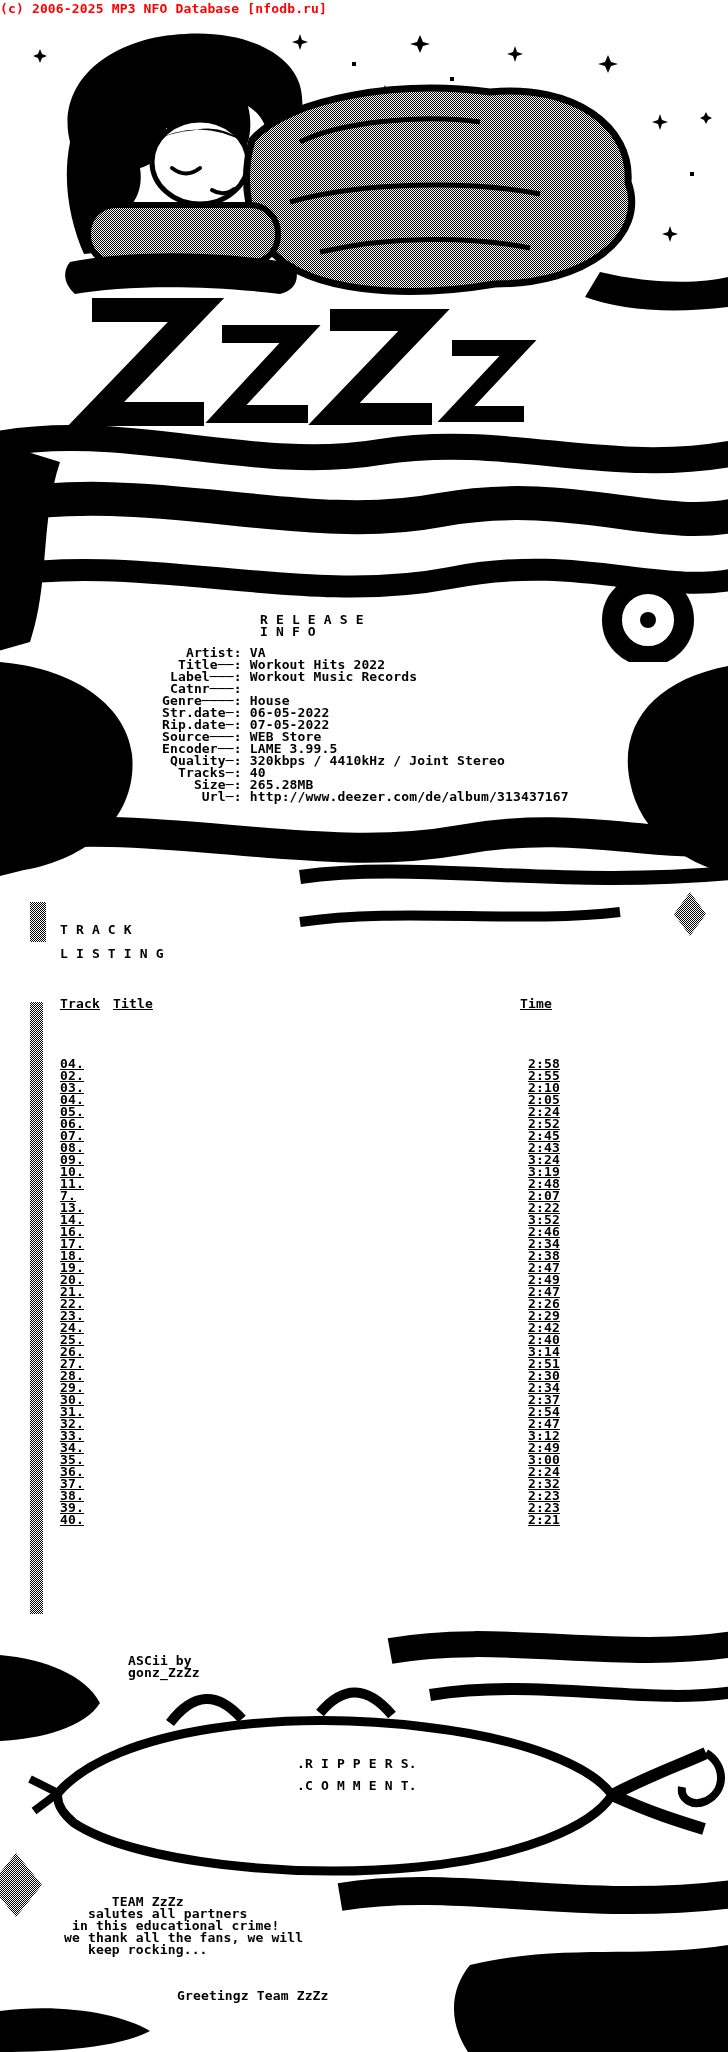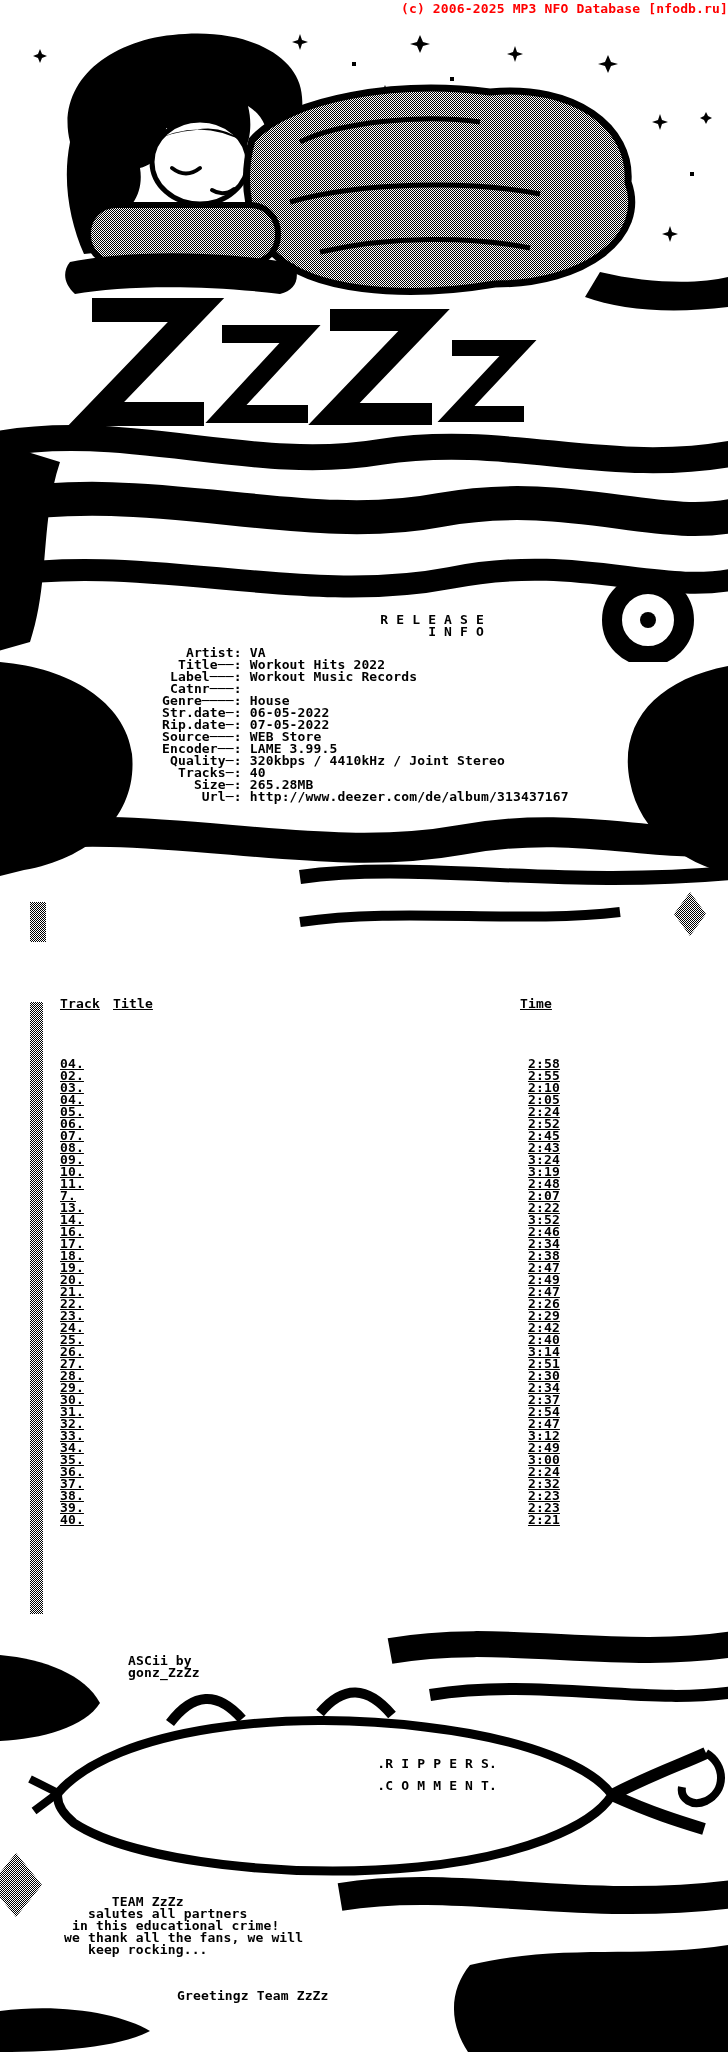--- a/index.html
+++ b/index.html
@@ -1,19 +1,19 @@
 <!DOCTYPE html>
 <html><head>
 <meta charset="utf-8">
 <style>
   html,body{margin:0;padding:0;background:#fff;}
   .page{position:relative;width:728px;height:2052px;background:#fff;overflow:hidden;
         font-family:"DejaVu Sans Mono",monospace;font-weight:bold;color:#000;}
   .t{position:absolute;font-size:13px;line-height:12px;white-space:pre;letter-spacing:.15px;}
-  .center{text-align:right;}
+  .center{text-align:left;}
   .red{color:#ff0000;}
   .art{position:absolute;}
   .thead,.trow{display:grid;grid-template-columns:53px 407px auto;text-decoration:underline;}
   .rows .trow{align-items:start;}
   .trow .time{padding-left:8px;}
   .cell{white-space:pre;}
   .dither{position:absolute;
     background-image:linear-gradient(45deg,#000 25%,transparent 25% 75%,#000 75%),
                      linear-gradient(45deg,#000 25%,transparent 25% 75%,#000 75%);
     background-position:0 0,1px 1px;background-size:2px 2px;}
@@ -112,20 +112,23 @@
     </defs>
     <path fill="#000" d="M0 0 C70 6 125 40 132 92 C138 152 92 196 24 208 L0 214 Z"></path>
     <path fill="#000" d="M728 4 C655 18 618 62 630 120 C640 172 684 200 728 212 Z"></path>
     <path d="M-12 178 C150 150 310 205 460 178 C585 155 665 192 740 175" fill="none" stroke="#000" stroke-width="30"></path>
     <path d="M300 215 C420 198 560 228 740 210" fill="none" stroke="#000" stroke-width="14"></path>
     <path d="M300 260 C400 245 520 262 620 250" fill="none" stroke="#000" stroke-width="10"></path>
     <rect x="30" y="240" width="16" height="40" fill="url(#dzB)"></rect>
     <polygon points="690,230 706,252 690,274 674,252" fill="url(#dzB)"></polygon>
   </svg>
 
+  <div class="t center" style="left:60px;top:924px;width:226px">T R A C K
+
+L I S T I N G</div>
 
   <div class="t thead" style="left:60px;top:998px">
     <span class="cell">Track</span>
     <span class="cell">Title</span>
     <span class="cell">Time</span>
   </div>
 
   <div class="t rows" style="left:60px;top:1022px">
     
   <div class="trow">

